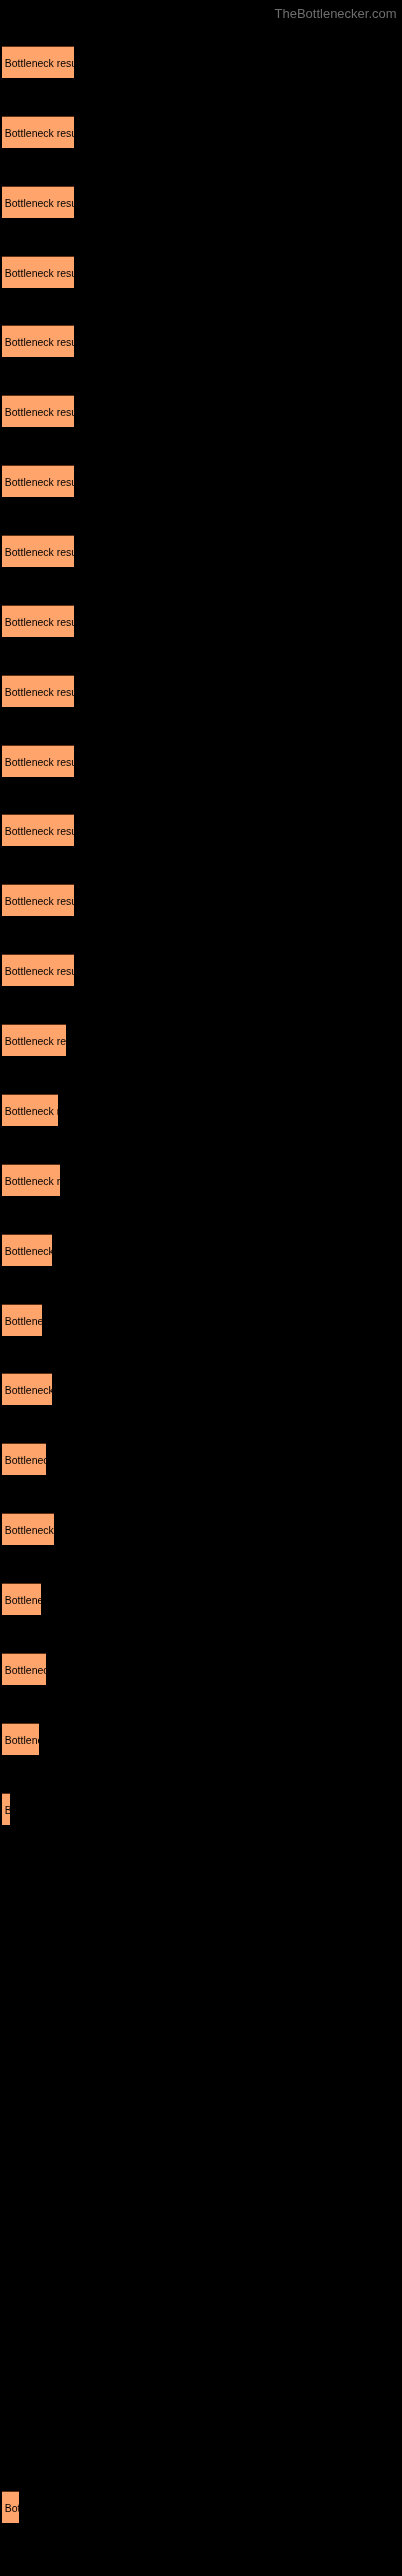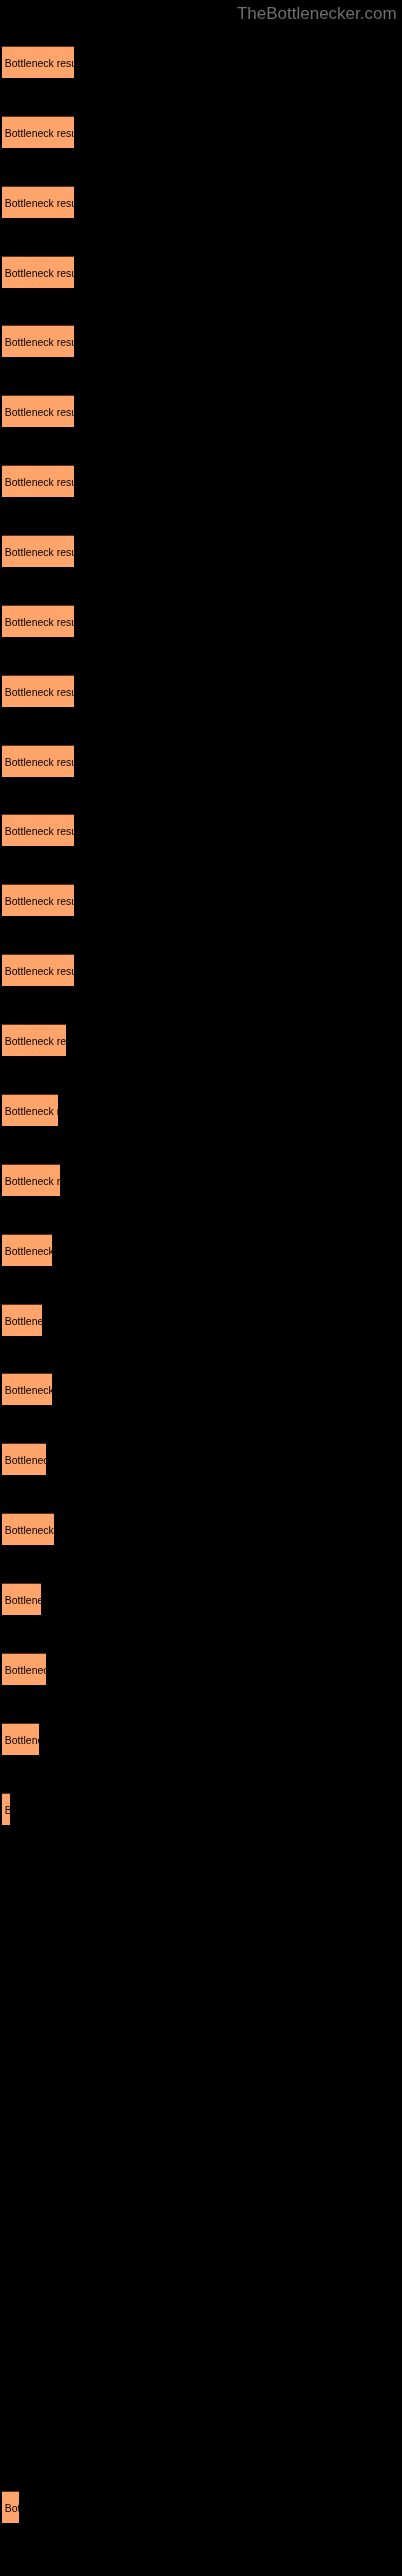--- a/index.html
+++ b/index.html
@@ -22,21 +22,21 @@
     width: 403px;
     height: 2576px;
     background: #000000;
   }
 
   .site-title {
     position: absolute;
     right: 6.4px;
     top: 4.8px;
     color: #6e6e6e;
-    font-size: 17px;
+    font-size: 13px;
     line-height: 17.7px;
     letter-spacing: 0px;
     white-space: nowrap;
     text-align: right;
     font-family: "Liberation Sans", sans-serif;
   }
 
   .bars-layer {
     position: absolute;
     left: 0;

